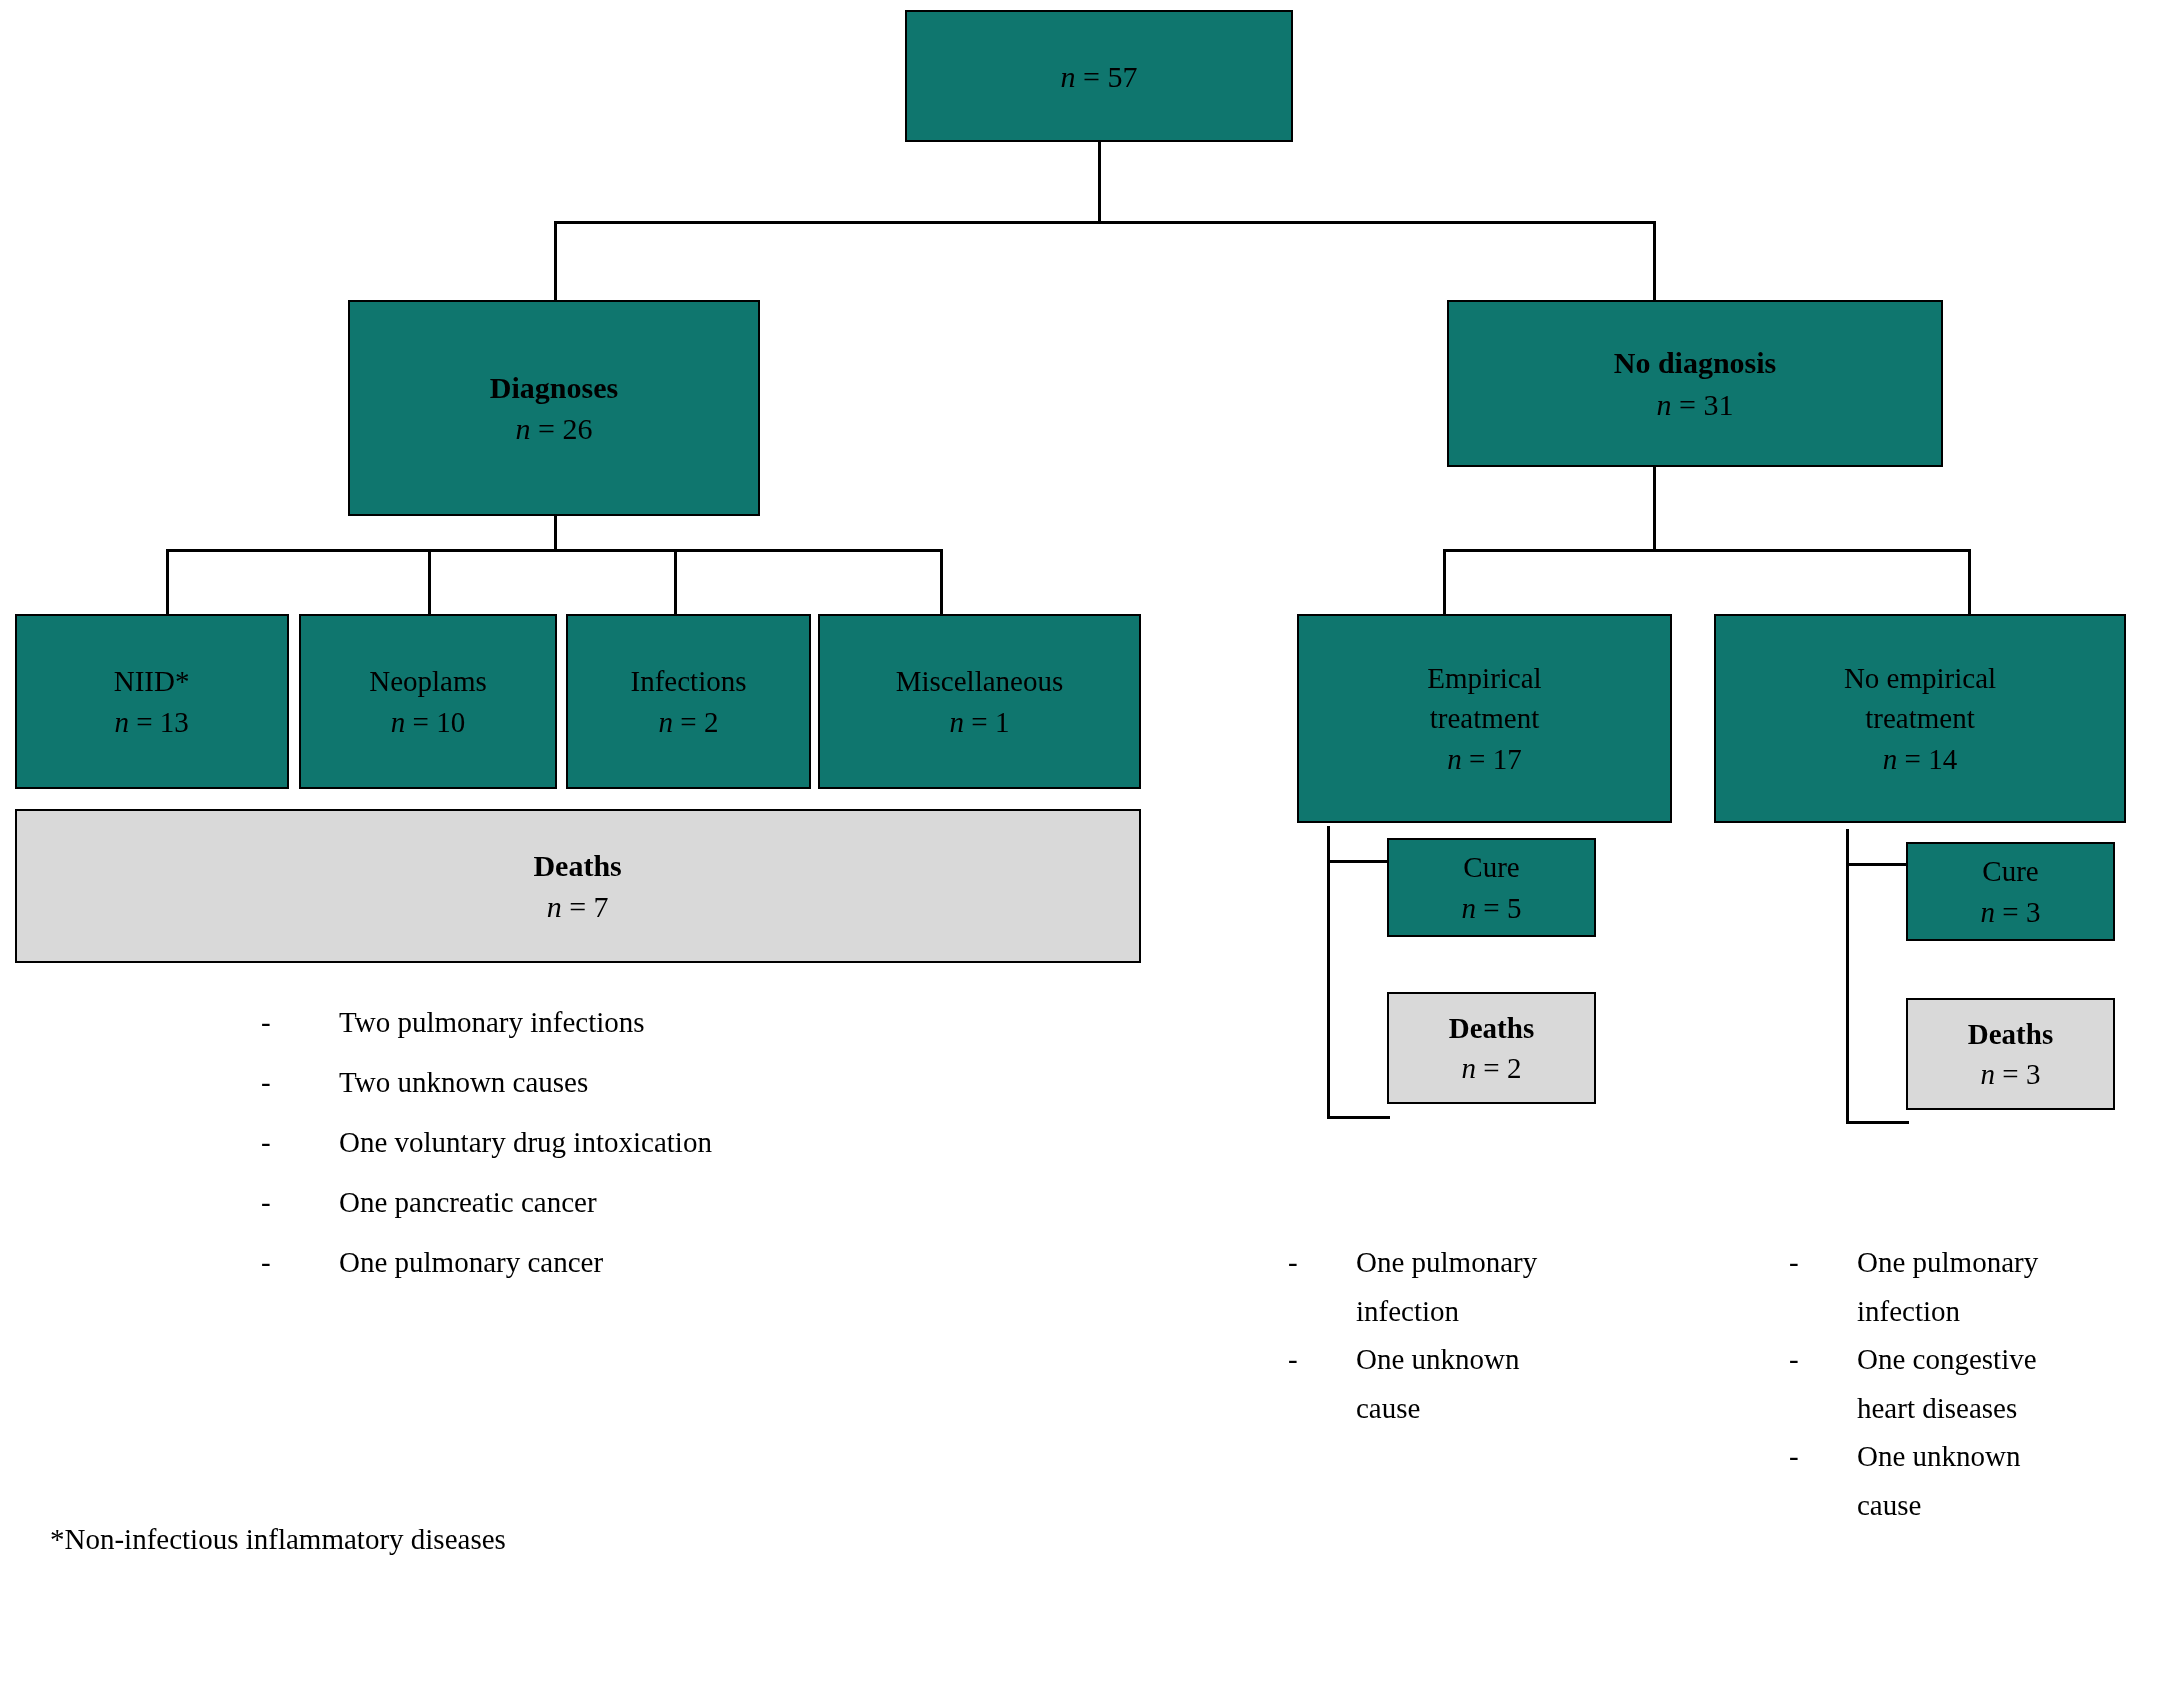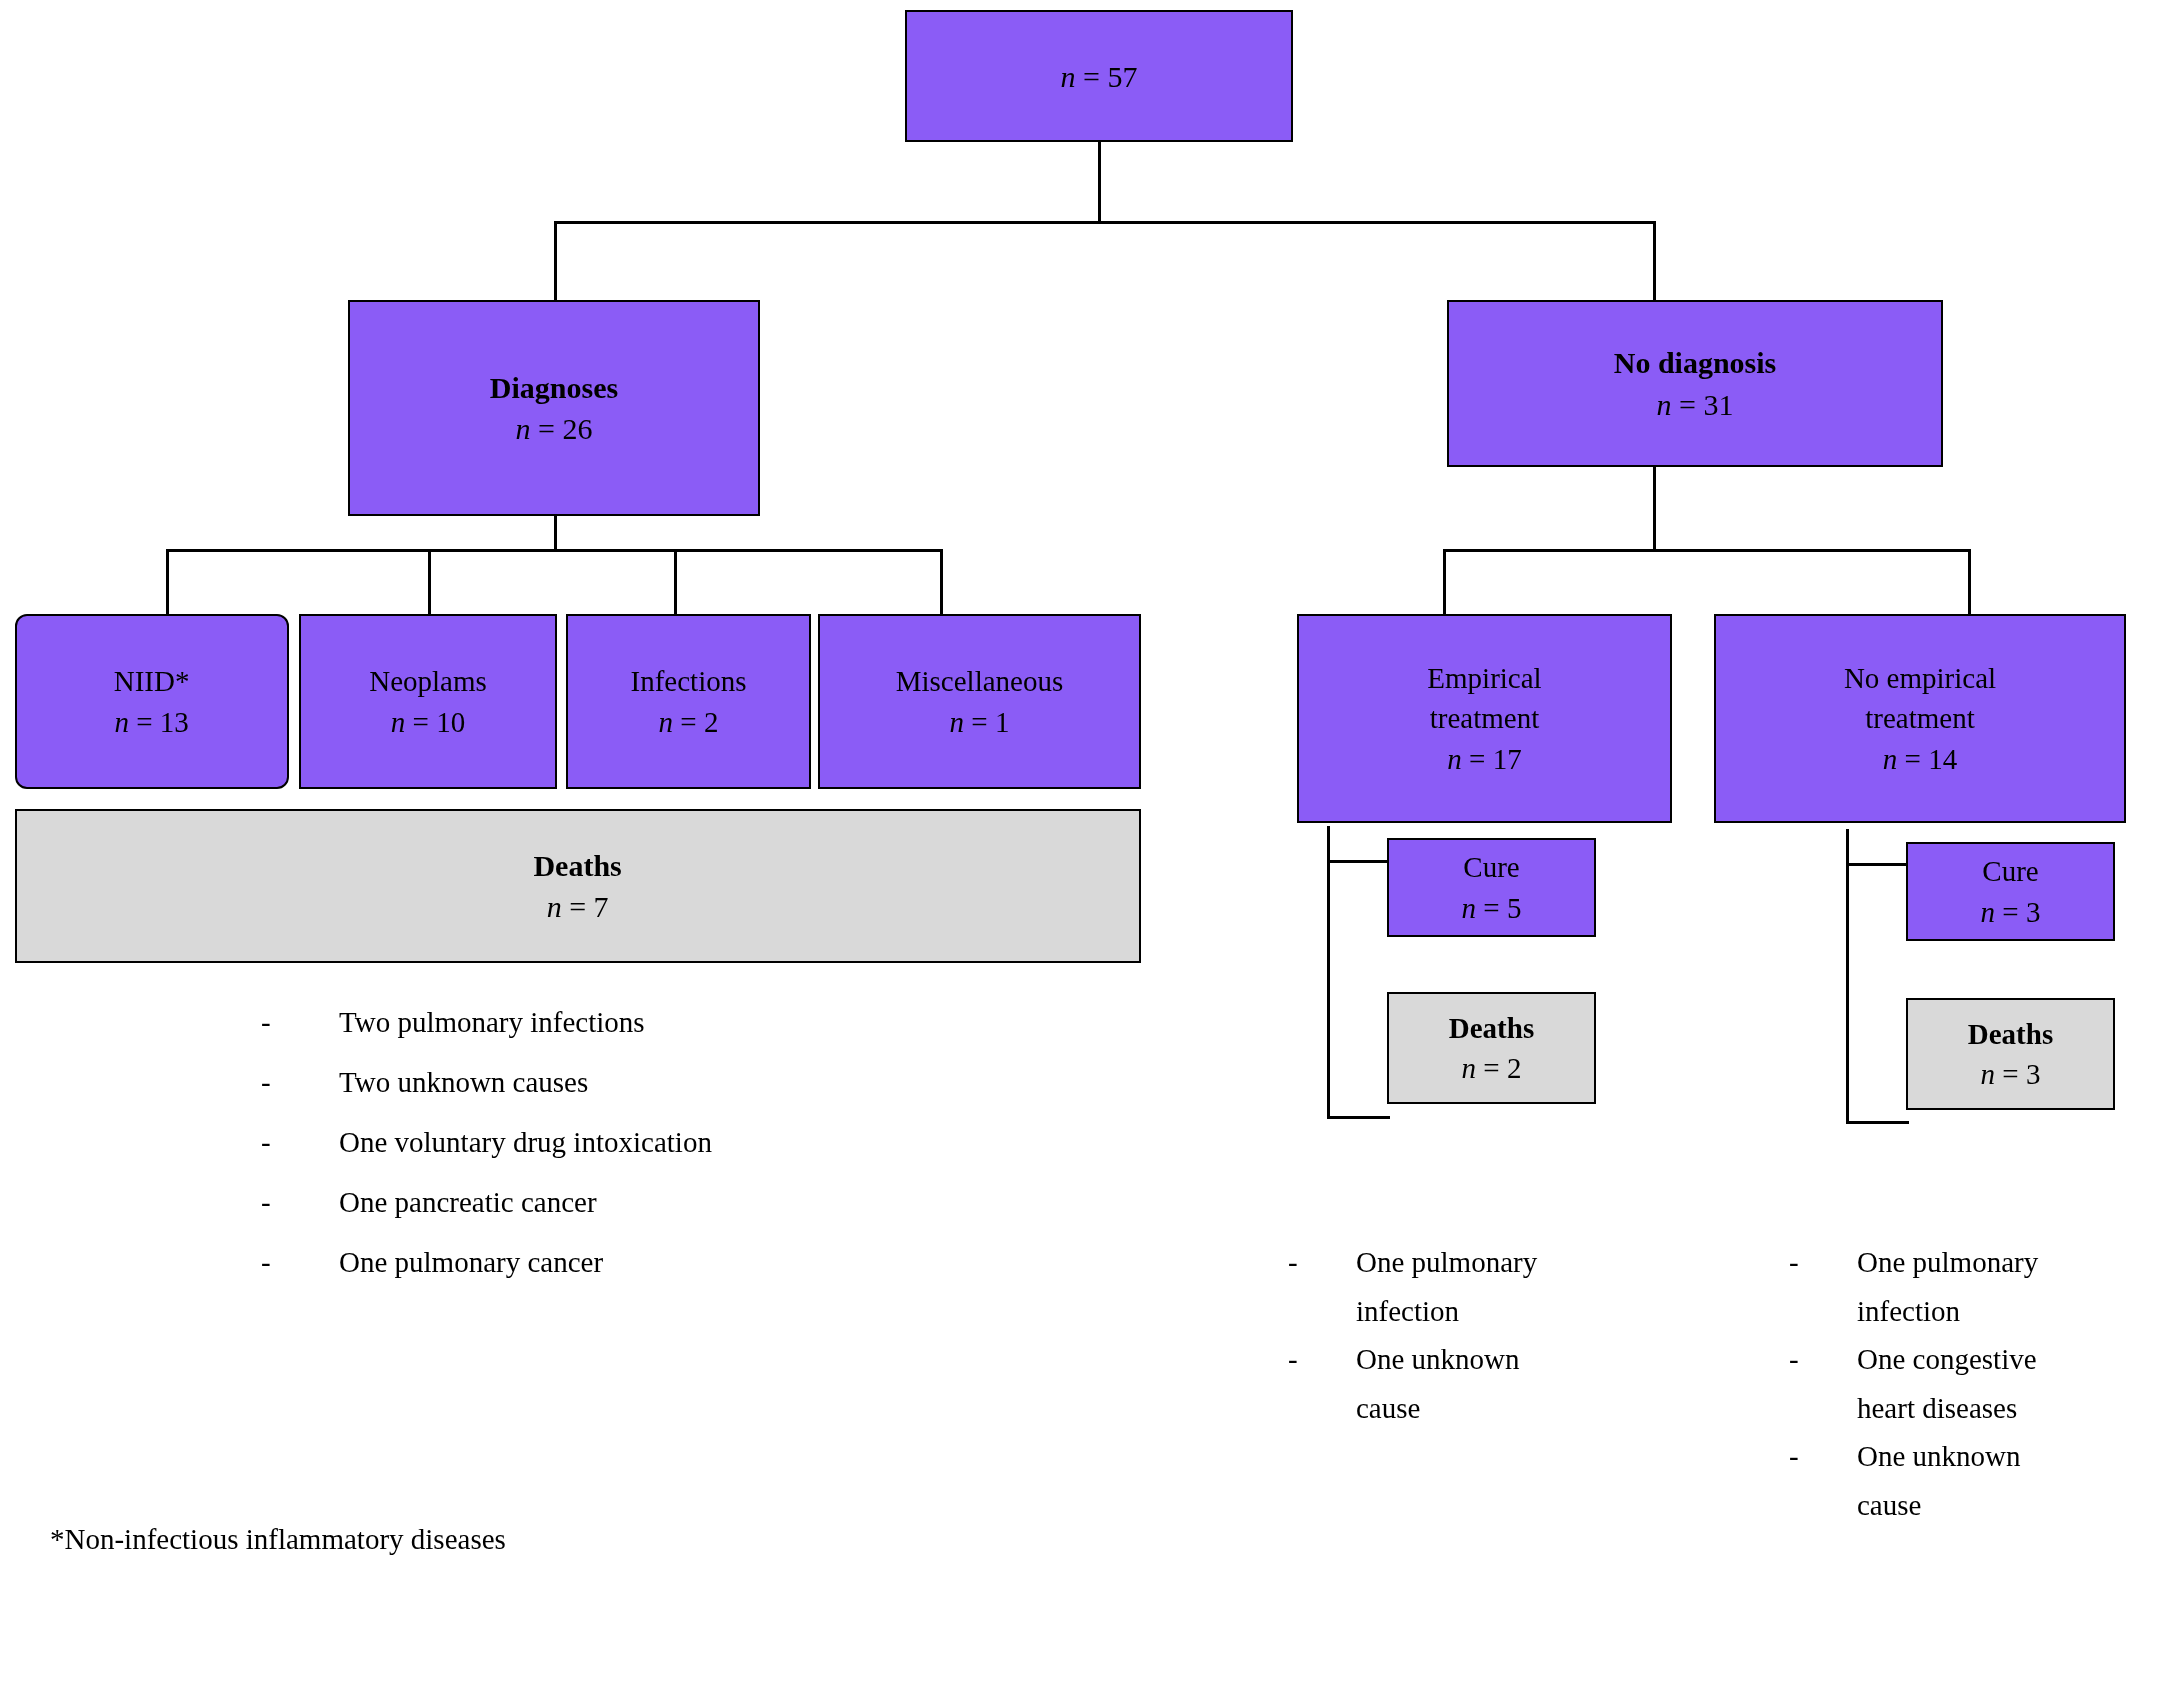--- a/index.html
+++ b/index.html
@@ -12,21 +12,21 @@
     position:relative;
     width:2183px;
     height:1681px;
     background:#ffffff;
     overflow:hidden;
   }
   .box{
     position:absolute;
     box-sizing:border-box;
     border:2.6px solid #000;
-    background:#8b5cf6;
+    background:#0f766e;
     display:flex;
     flex-direction:column;
     align-items:center;
     justify-content:center;
     text-align:center;
     line-height:1.38;
   }
   .box.shaded{background:#d9d9d9;}
   .ttl{display:block;}
   .ttl.b{font-weight:bold;}
@@ -77,21 +77,21 @@
   <div class="box" style="left:348px;top:300px;width:412px;height:216px;font-size:30px;">
     <span class="ttl b">Diagnoses</span>
     <span class="nline"><i style="font-style:italic">n</i> = 26</span>
   </div>
 
   <div class="box" style="left:1447px;top:300px;width:496px;height:167px;font-size:30px;">
     <span class="ttl b">No diagnosis</span>
     <span class="nline"><i style="font-style:italic">n</i> = 31</span>
   </div>
 
-  <div class="box" style="left:14.6px;top:614px;width:274px;height:175px;font-size:29px;border-radius:12px;">
+  <div class="box" style="left:14.6px;top:614px;width:274px;height:175px;font-size:29px;">
     <span class="ttl">NIID*</span>
     <span class="nline"><i style="font-style:italic">n</i> = 13</span>
   </div>
 
   <div class="box" style="left:299px;top:614px;width:258px;height:175px;font-size:29px;">
     <span class="ttl">Neoplams</span>
     <span class="nline"><i style="font-style:italic">n</i> = 10</span>
   </div>
 
   <div class="box" style="left:566px;top:614px;width:245px;height:175px;font-size:29px;">

